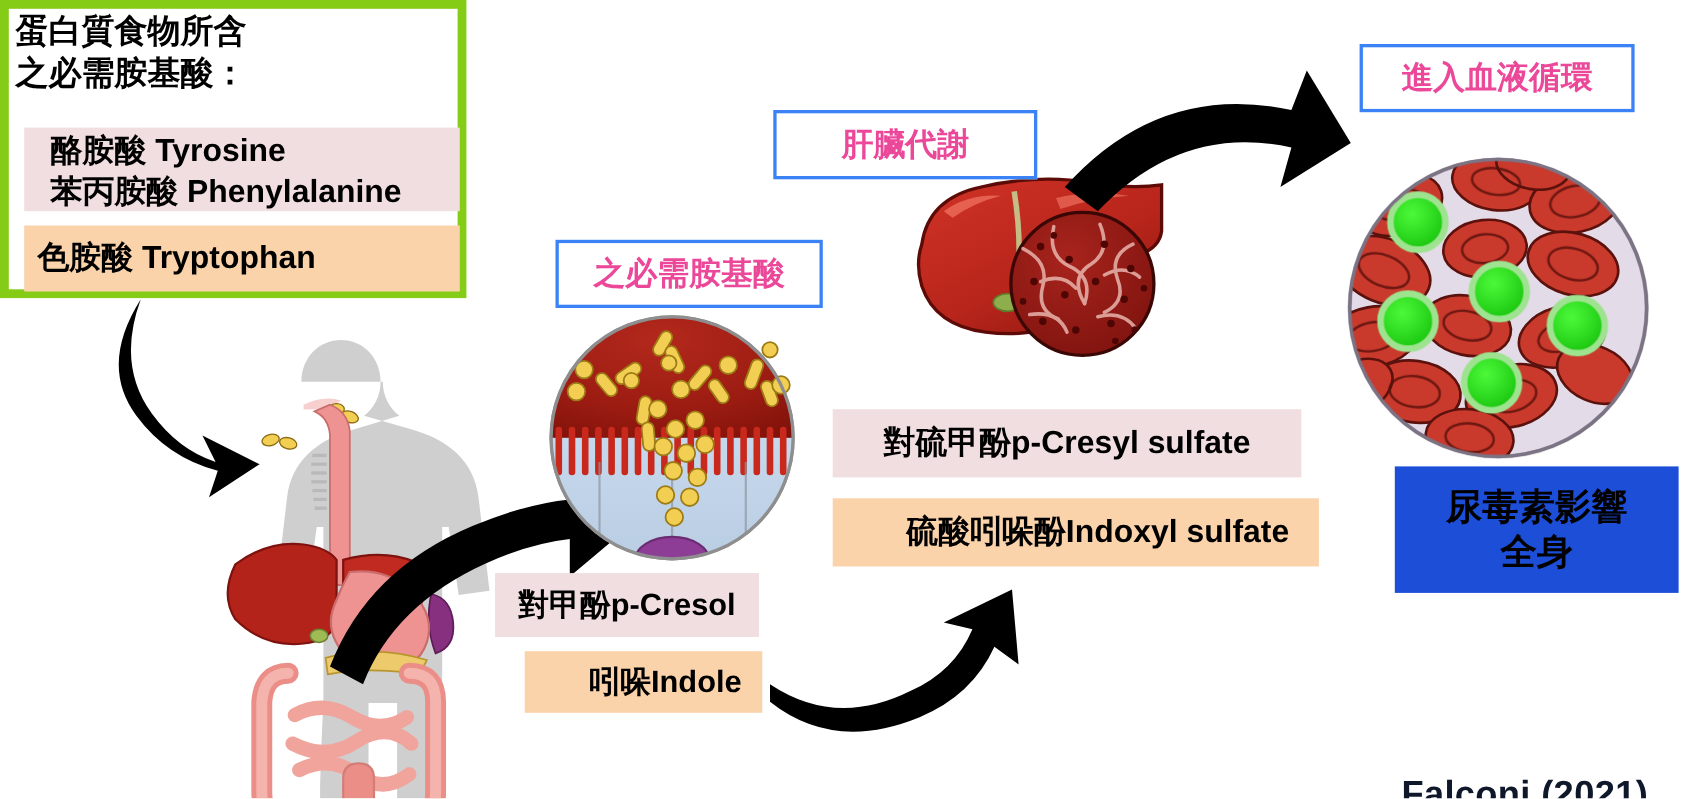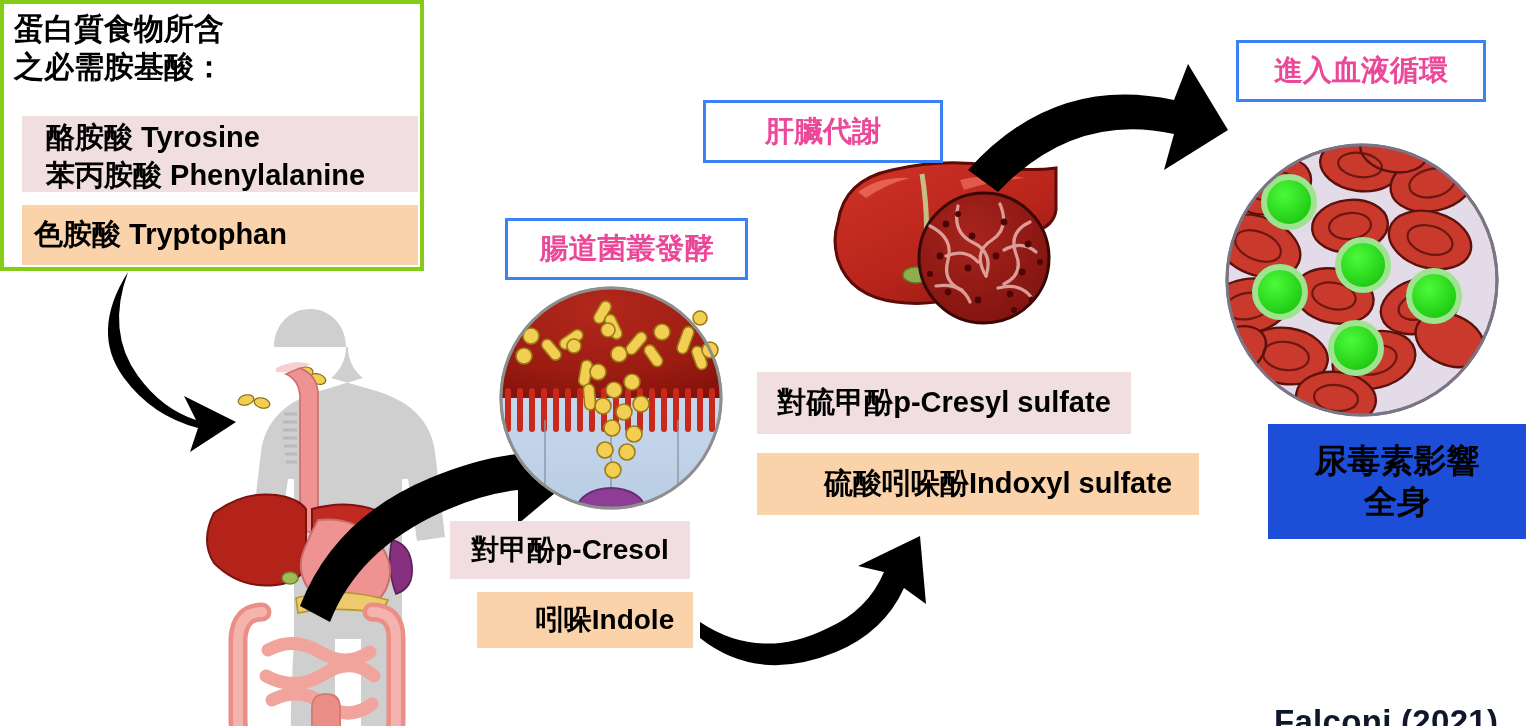--- a/index.html
+++ b/index.html
@@ -21,40 +21,40 @@
     box-sizing:border-box;
     display:flex;align-items:center;
     font-weight:bold;color:#000;
     white-space:nowrap;
   }
   .chip.pink{background:#f0dee0;}
   .chip.orange{background:#fad3ab;padding-left:40px;}
 
   
   #aa-card{left:8px;top:9px;width:424px;height:271px;
-    border:4px solid #84cc16;background:#fff;box-sizing:border-box;}
+    border:8px solid #84cc16;background:#fff;box-sizing:border-box;}
   #aa-title{position:absolute;left:14px;top:10px;width:400px;
     font-size:30px;font-weight:bold;line-height:1.28;color:#000;}
   #aa-row-pink{left:22px;top:116px;width:396px;height:76px;
     padding-left:24px;font-size:29px;line-height:1.3;
     display:block;padding-top:3px;}
   #aa-row-orange{left:22px;top:205px;width:396px;height:60px;
     padding-left:12px;font-size:29px;}
 
   
   #box-gut{left:505px;top:218px;width:243px;height:62px;font-size:29px;}
   #box-liver{left:703px;top:100px;width:240px;height:63px;font-size:29px;}
   #box-blood{left:1236px;top:40px;width:250px;height:62px;font-size:29px;}
 
   
   #chip-pcresol{left:450px;top:521px;width:240px;height:58px;
      justify-content:center;font-size:28px;}
   #chip-indole {left:477px;top:592px;width:216px;height:56px;
      justify-content:center;font-size:28px;}
-  #chip-pcs    {left:757px;top:372px;width:374px;height:62px;
+  #chip-pcs    {left:757px;top:372px;width:426px;height:62px;
      justify-content:center;font-size:29px;}
   #chip-is     {left:757px;top:453px;width:442px;height:62px;
      justify-content:center;font-size:29px;}
 
   
   #banner-uremic{position:absolute;left:1268px;top:424px;width:258px;height:115px;
     background:#1d4ed8;display:flex;align-items:center;justify-content:center;
     text-align:center;font-size:33px;font-weight:bold;line-height:1.22;color:#000;}
 
   
@@ -335,21 +335,21 @@
       <circle cx="1362" cy="280" r="135" fill="none" stroke="#7c7484" stroke-width="3"></circle>
     </g>
   </svg>
 
   <div id="aa-card" class="">
     <div id="aa-title">蛋白質食物所含<br>之必需胺基酸：</div>
     <div id="aa-row-pink" class="chip pink">酪胺酸 Tyrosine<br>苯丙胺酸 Phenylalanine</div>
     <div id="aa-row-orange" class="chip orange">色胺酸 Tryptophan</div>
   </div>
 
-  <div id="box-gut" class="outline-box">腸道菌叢發酵</div>
+  <div id="box-gut" class="outline-box">之必需胺基酸</div>
   <div id="box-liver" class="outline-box">肝臟代謝</div>
   <div id="box-blood" class="outline-box">進入血液循環</div>
 
   <div id="chip-pcresol" class="chip pink">對甲酚p-Cresol</div>
   <div id="chip-indole" class="chip orange">吲哚Indole</div>
   <div id="chip-pcs" class="chip pink">對硫甲酚p-Cresyl sulfate</div>
   <div id="chip-is" class="chip orange">硫酸吲哚酚Indoxyl sulfate</div>
 
   <div id="banner-uremic">尿毒素影響<br>全身</div>
 

